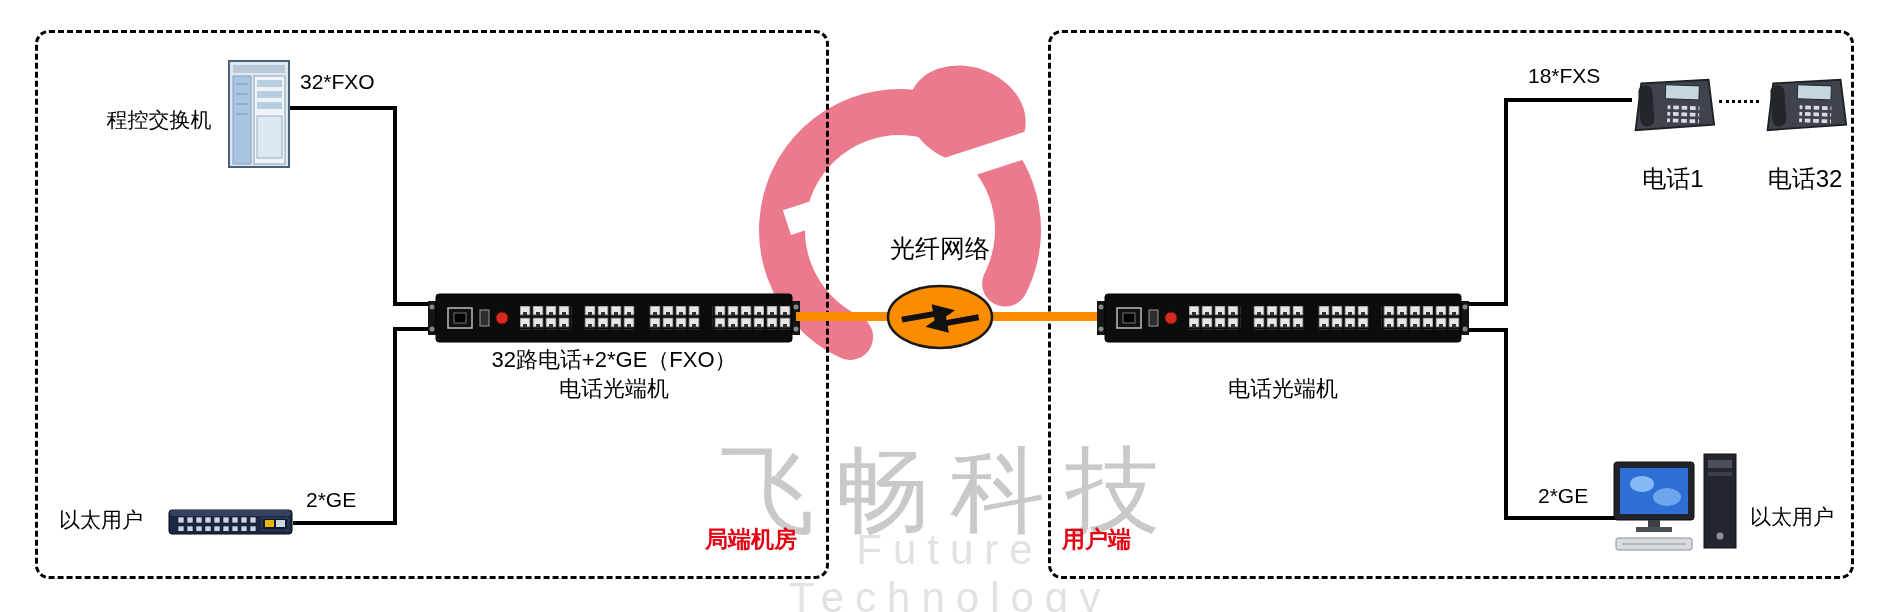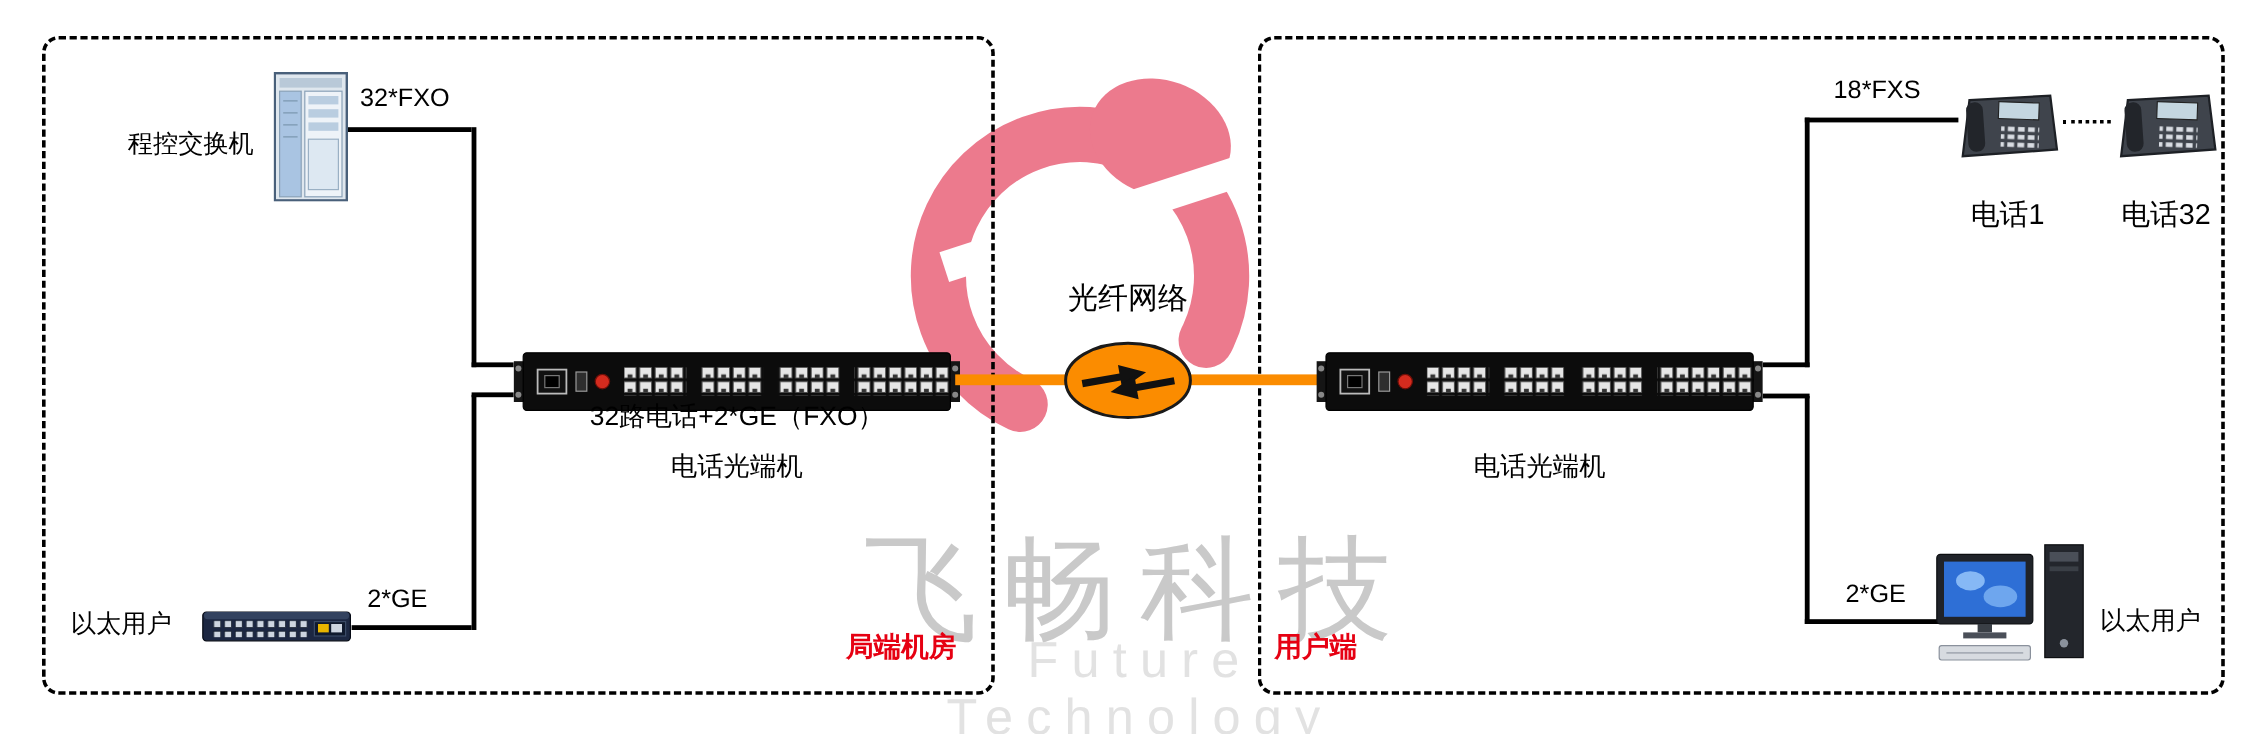--- a/index.html
+++ b/index.html
@@ -100,21 +100,21 @@
     <rect x="20" y="15" width="24" height="20" fill="#111" stroke="#bbb" stroke-width="1.5"></rect>
     <rect x="26" y="20" width="12" height="10" fill="#000" stroke="#777" stroke-width="1"></rect>
     <rect x="52" y="17" width="9" height="16" fill="#2e2e2e" stroke="#999"></rect>
     <circle cx="74" cy="25" r="6" fill="#d42b1e" stroke="#6e0f08"></circle>
     <rect x="92" y="13" width="52" height="24" fill="url(#portp)"></rect>
     <rect x="156" y="13" width="52" height="24" fill="url(#portp)"></rect>
     <rect x="220" y="13" width="52" height="24" fill="url(#portp)"></rect>
     <rect x="284" y="13" width="52" height="24" fill="url(#portp)"></rect>
     <rect x="338" y="13" width="26" height="24" fill="url(#portp)"></rect>
   </svg>
-  <div class="caption" style="left:428px;top:332px;width:372px">32路电话+2*GE（FXO）</div>
+  <div class="caption" style="left:428px;top:345px;width:372px">32路电话+2*GE（FXO）</div>
   <div class="caption" style="left:428px;top:374px;width:372px">电话光端机</div>
 
   <div class="zone-lbl" style="left:705px;top:524px">局端机房</div>
 
   <div class="fiber-line" style="left:796px;top:312px;width:303px;height:9px"></div>
   <div class="lbl tac" style="left:865px;top:232px;width:150px;font-size:25px">光纤网络</div>
   <svg class="dev" style="left:884px;top:283px;z-index:3" width="112" height="68" viewBox="0 0 112 68">
     <ellipse cx="56" cy="34" rx="52" ry="31" fill="#fb8c00" stroke="#1a1a1a" stroke-width="2.5"></ellipse>
     <g transform="rotate(-10 56 34)">
       <polygon points="18,27 50,27 50,20 72,30 50,40 50,33 18,33" fill="#111"></polygon>

